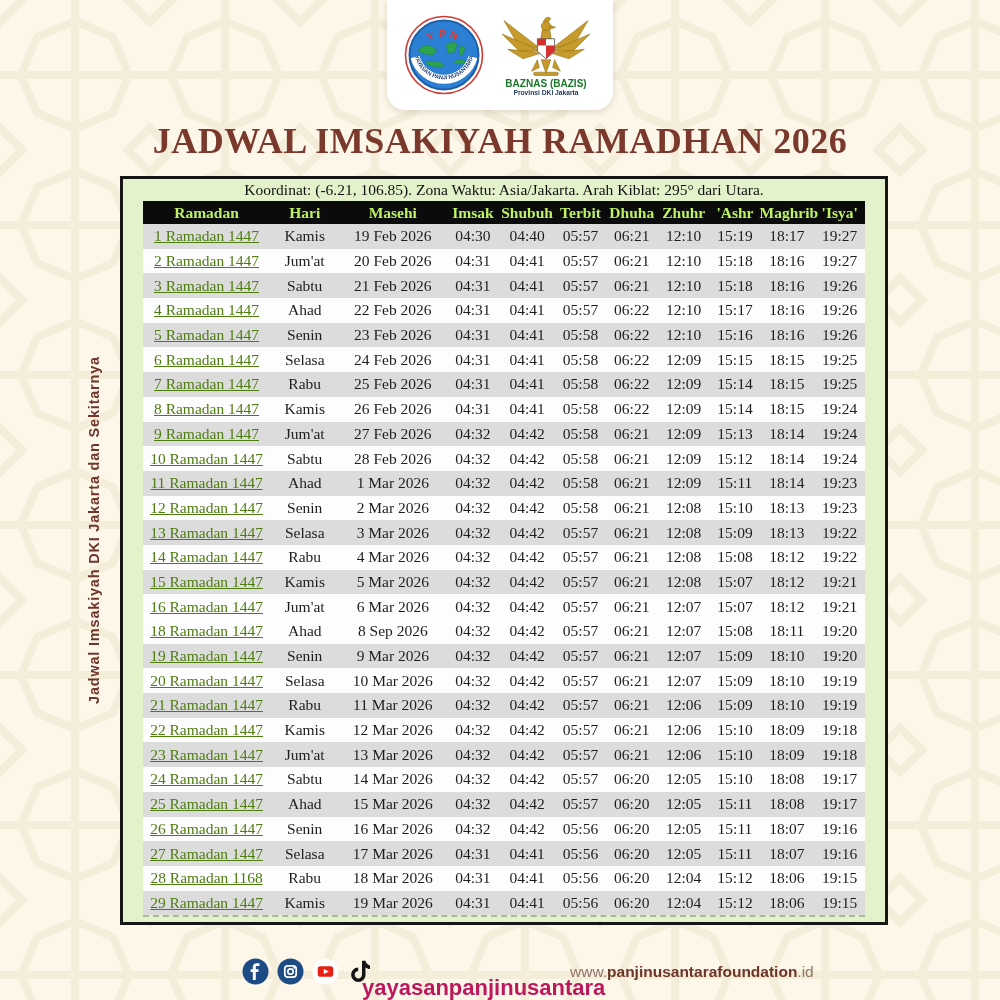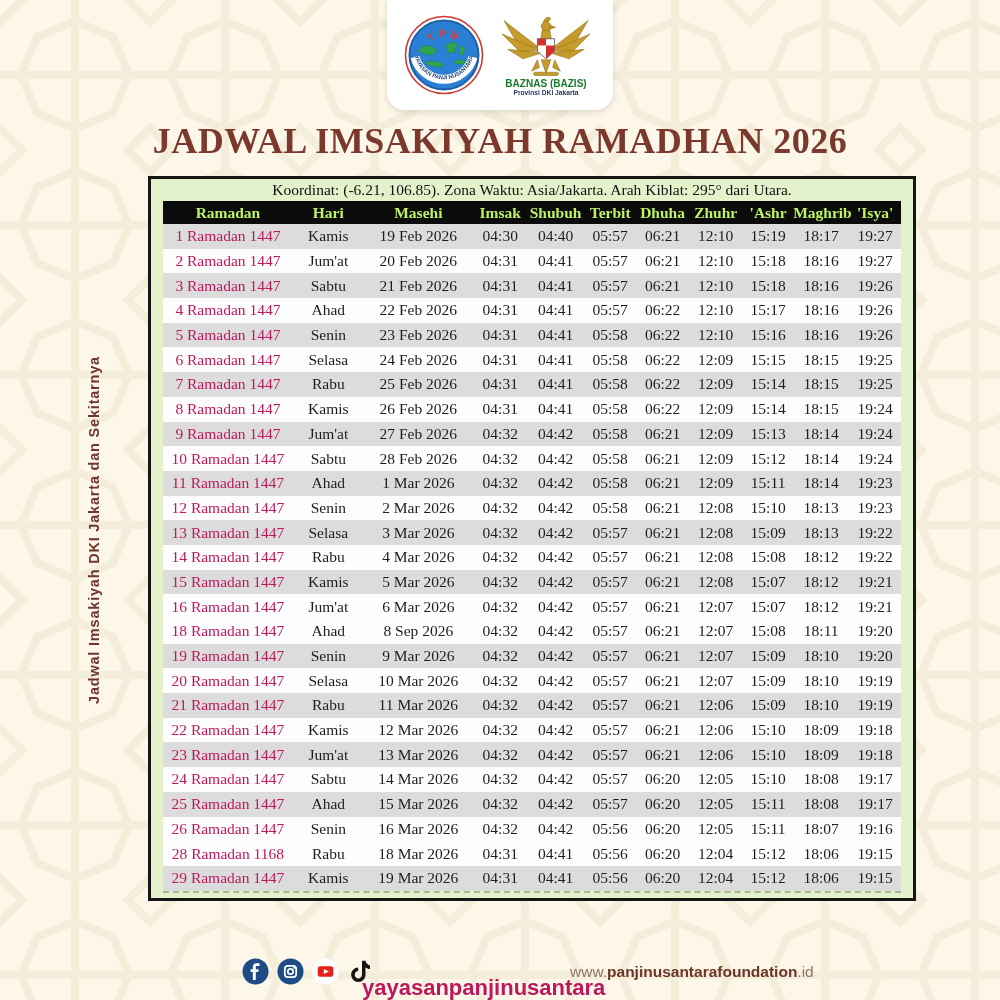--- a/index.html
+++ b/index.html
@@ -24,38 +24,38 @@
     position:absolute; top:120px; left:0; width:100%;
     text-align:center;
     font-family:"Liberation Serif", serif;
     font-weight:bold; font-size:36px; letter-spacing:.5px;
     color:#7b382c; z-index:1;
   }
 
   .panel {
     position:absolute; left:120px; top:176px; width:768px;
     background:#e4f2cb; border:3px solid #161616;
-    padding:0 12px; z-index:1;margin-left:28px;
+    padding:0 20px; z-index:1;
   }
   .info {
     height:22px; line-height:22px; text-align:center;
     font-size:15.5px; color:#101010; white-space:nowrap;
   }
   table { width:100%; border-collapse:collapse; table-layout:fixed; }
   thead th {
     background:#0b0b0b; color:#bef264; font-weight:bold;
     font-size:15.5px; height:23px; text-align:center; white-space:nowrap;
   }
   tbody td {
     height:24.7px; text-align:center; font-size:15.5px;
     color:#1d1d1d; white-space:nowrap; overflow:hidden;
   }
   tr.odd  { background:#dcdcdc; }
   tr.even { background:#fdfdfd; }
-  td.green { color:#be185d; }
+  td.green { color:#4d7c0f;text-decoration:underline; }
   .dash { height:7px; border-top:2px dashed #a9b897; }
 
   .side-label {
     position:absolute; left:-126px; top:522px; width:440px;
     text-align:center; transform:rotate(-90deg);
     font-family:"Liberation Sans", sans-serif; font-weight:bold;
     font-size:14.5px; letter-spacing:.8px; color:#6f352a; z-index:1;
   }
 
   .footer { position:absolute; left:0; top:946px; width:1000px; height:54px; z-index:1; }
@@ -499,20 +499,33 @@
           <td>16 Mar 2026</td>
           <td>04:32</td>
           <td>04:42</td>
           <td>05:56</td>
           <td>06:20</td>
           <td>12:05</td>
           <td>15:11</td>
           <td>18:07</td>
           <td>19:16</td>
         </tr>
+        <tr class="odd">
+          <td class="green">27 Ramadan 1447</td>
+          <td>Selasa</td>
+          <td>17 Mar 2026</td>
+          <td>04:31</td>
+          <td>04:41</td>
+          <td>05:56</td>
+          <td>06:20</td>
+          <td>12:05</td>
+          <td>15:11</td>
+          <td>18:07</td>
+          <td>19:16</td>
+        </tr>
         <tr class="even">
           <td class="green">28 Ramadan 1168</td>
           <td>Rabu</td>
           <td>18 Mar 2026</td>
           <td>04:31</td>
           <td>04:41</td>
           <td>05:56</td>
           <td>06:20</td>
           <td>12:04</td>
           <td>15:12</td>

